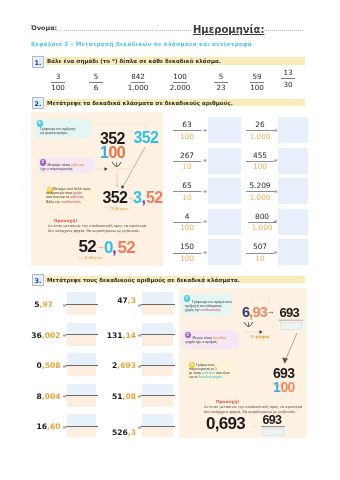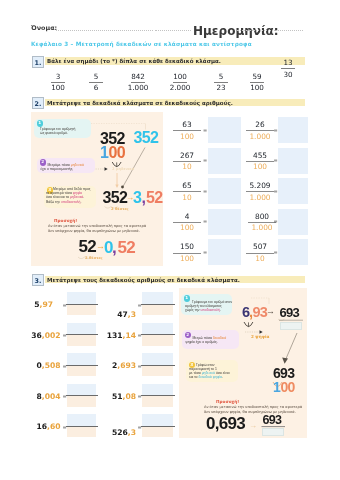--- a/index.html
+++ b/index.html
@@ -3,21 +3,21 @@
 <meta charset="utf-8">
 <style>
 html,body{margin:0;padding:0;background:#ffffff;}
 body{width:340px;height:480px;font-family:"DejaVu Sans",sans-serif;overflow:hidden;}
 .page{position:relative;width:340px;height:372px;background:#ffffff;}
 .abs{position:absolute;}
 
 
 #name-label{position:absolute;left:31px;top:24px;font-size:6.4px;font-weight:bold;color:#3a3a3a;}
 #name-dots{position:absolute;left:56px;top:30px;width:97px;border-bottom:1px dotted #c3c3c3;}
-#date-label{position:absolute;left:193px;top:24px;font-size:12px;font-weight:bold;color:#3a3a3a;}
+#date-label{position:absolute;left:193px;top:24px;font-size:10px;font-weight:bold;color:#3a3a3a;text-decoration:underline;}
 #date-dots1{position:absolute;left:155px;top:30px;width:36px;border-bottom:1px dotted #c3c3c3;}
 #date-dots2{position:absolute;left:237px;top:30px;width:66px;border-bottom:1px dotted #c3c3c3;}
 
 #chapter{position:absolute;left:31px;top:40.5px;font-size:5.7px;font-weight:bold;
   color:#4ec8e8;letter-spacing:.18px;white-space:nowrap;}
 
 
 .exnum{position:absolute;width:12px;height:12px;border:0.7px solid #b0bcc7;background:#e2eefa;
   color:#20436b;font-size:6.4px;font-weight:bold;text-align:center;line-height:12px;box-sizing:border-box;}
 .exbar{position:absolute;height:10px;background:#f8ecba;}
@@ -98,21 +98,21 @@
       <div class="f1" style="left: 206px; top: 72.5px;">
         <div class="n">5</div>
         <div class="bar"></div>
         <div class="d">23</div>
       </div>
       <div class="f1" style="left: 242px; top: 72.5px;">
         <div class="n">59</div>
         <div class="bar"></div>
         <div class="d">100</div>
       </div>
-      <div class="f1" style="left: 273px; top: 59px; text-align: center;">
+      <div class="f1" style="left: 273px; top: 69px; text-align: center;">
         <div class="n">13</div>
         <div class="bar"></div>
         <div class="d">30</div>
       </div>
     </div>
 
   <div class="exnum" style="left:32px;top:97px">2.</div>
   <div class="exbar" style="left:45px;top:98.5px;width:260px;height:7.5px"></div>
   <div class="extitle" style="left:47px;top:99.5px">Μετάτρεψε τα δεκαδικά κλάσματα σε δεκαδικούς αριθμούς.</div>
   <div class="panel" style="left:31px;top:112px;width:132px;height:154px"></div>
@@ -320,21 +320,21 @@
         <div class="bar"></div>
         <div class="bot" style="height:10.5px"></div>
       </div>
       <div class="decnum" style="left: 10.5px; width: 50px; top: 422.2px;"><span>16</span><span class="dec">,60</span></div>
       <div class="eqs" style="left: 62.5px; top: 423.7px;">=</div>
       <div class="bfrac" style="left: 67px; top: 414.2px; width: 29px;">
         <div class="top" style="height:11.5px"></div>
         <div class="bar"></div>
         <div class="bot" style="height:10.5px"></div>
       </div>
-      <div class="decnum" style="left: 86px; width: 50px; top: 310px;"><span>47</span><span class="dec">,3</span></div>
+      <div class="decnum" style="left: 86px; width: 50px; top: 296px;"><span>47</span><span class="dec">,3</span></div>
       <div class="eqs" style="left: 137.5px; top: 301.5px;">=</div>
       <div class="bfrac" style="left: 142px; top: 292px; width: 31px;">
         <div class="top" style="height:11.5px"></div>
         <div class="bar"></div>
         <div class="bot" style="height:10.5px"></div>
       </div>
       <div class="decnum" style="left: 86px; width: 50px; top: 330.55px;"><span>131</span><span class="dec">,14</span></div>
       <div class="eqs" style="left: 137.5px; top: 332.05px;">=</div>
       <div class="bfrac" style="left: 142px; top: 322.55px; width: 31px;">
         <div class="top" style="height:11.5px"></div>

